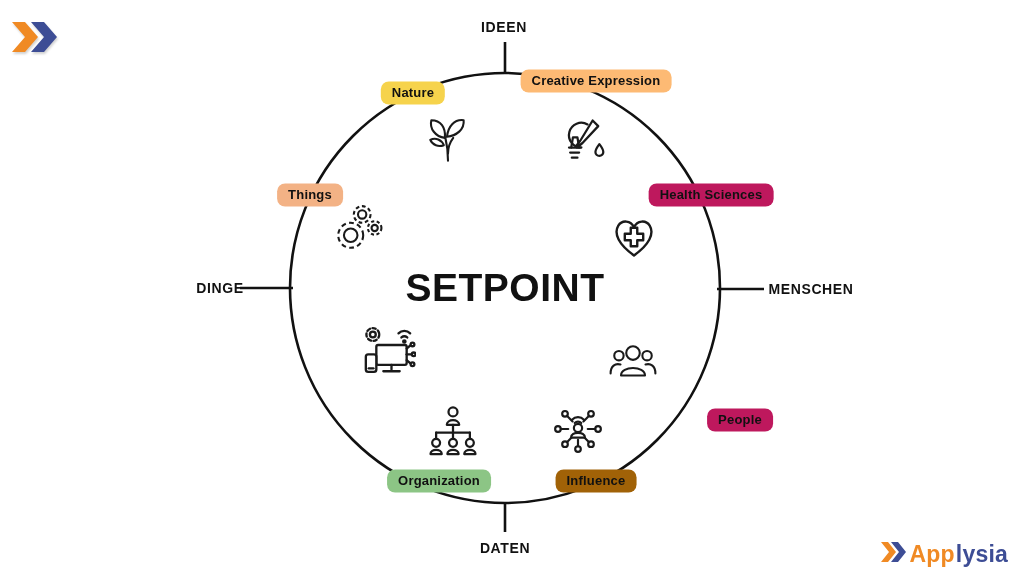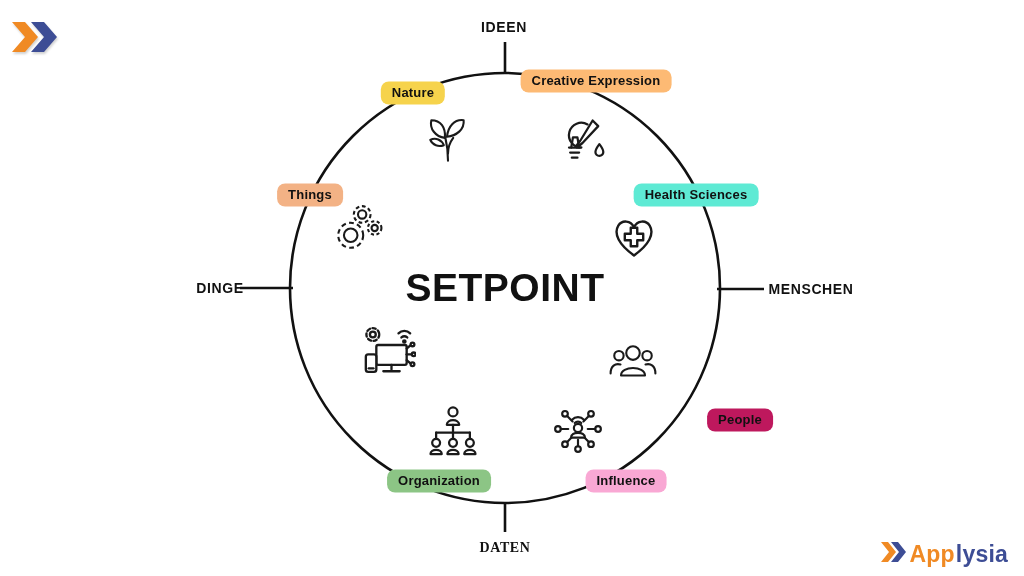--- a/index.html
+++ b/index.html
@@ -52,30 +52,30 @@
   <svg class="base" width="1024" height="576" viewBox="0 0 1024 576">
     <circle cx="505" cy="288" r="215" fill="none" stroke="#111" stroke-width="2.6"></circle>
     <line x1="505" y1="42" x2="505" y2="74" stroke="#111" stroke-width="2.6"></line>
     <line x1="505" y1="502" x2="505" y2="532" stroke="#111" stroke-width="2.6"></line>
     <line x1="240" y1="288" x2="293" y2="288" stroke="#111" stroke-width="2.6"></line>
     <line x1="717" y1="289" x2="764" y2="289" stroke="#111" stroke-width="2.6"></line>
   </svg>
 
   <div class="axis-label" style="left:504px;top:27px;">IDEEN</div>
   <div class="axis-label" style="left:811px;top:289px;">MENSCHEN</div>
-  <div class="axis-label" style="left:505px;top:548px;font-family:Liberation Serif, serif;">DATEN</div>
+  <div class="axis-label" style="left:505px;top:548px;">DATEN</div>
   <div class="axis-label" style="left:220px;top:288px;">DINGE</div>
 
   <div class="center-title">SETPOINT</div>
 
   <div class="pill" style="left: 413px; top: 93px; background-color: rgb(246, 211, 76);">Nature</div>
   <div class="pill" style="left: 596px; top: 81px; background-color: #fdba74;">Creative Expression</div>
-  <div class="pill" style="left: 696px; top: 195px; background-color: #5eead4;">Health Sciences</div>
+  <div class="pill" style="left: 711px; top: 195px; background-color: #be185d;">Health Sciences</div>
   <div class="pill" style="left: 740px; top: 379px; background-color: #be185d; margin-top: 41px;">People</div>
-  <div class="pill" style="left: 596px; top: 481px; background-color: #f9a8d4; margin-left: 30px;">Influence</div>
+  <div class="pill" style="left: 596px; top: 481px; background-color: #a16207;">Influence</div>
   <div class="pill" style="left: 439px; top: 481px; background-color: rgb(140, 197, 133);">Organization</div>
   <div class="pill" style="left: 310px; top: 195px; background-color: rgb(243, 178, 133);">Things</div>
 
   <span class="icon" style="left:448px;top:141px;">
     <svg width="50" height="50" viewBox="0 0 48 48" fill="none" stroke="#1a1a1a" stroke-width="2" stroke-linecap="round" stroke-linejoin="round">
       <path d="M21 21 C12 20 6 12 8 4 C17 4 22 11 21 21 Z"></path>
       <path d="M23 20 C24 10 30 3 39 4 C40 13 32 19 23 20 Z"></path>
       <path d="M20 28 C15 30 9 28 7 23 C12 20 18 23 20 28 Z"></path>
       <path d="M24 43 C24 34 23 27 21.5 21"></path>
       <path d="M24 36 C24 30 26 25 29 21"></path>

